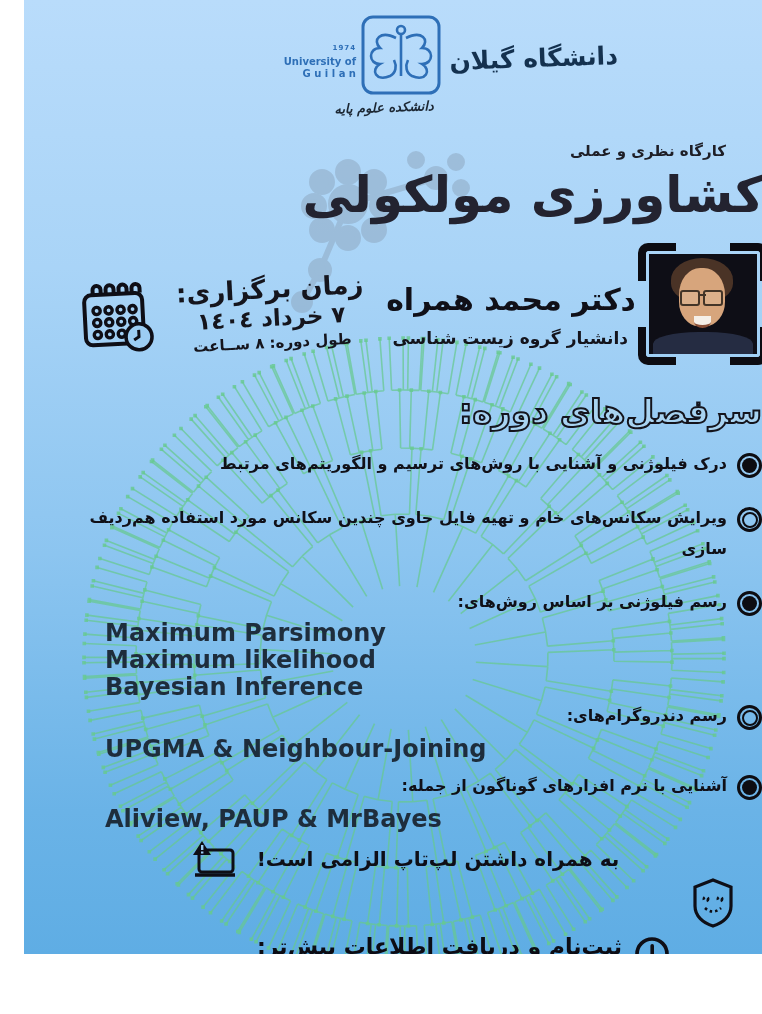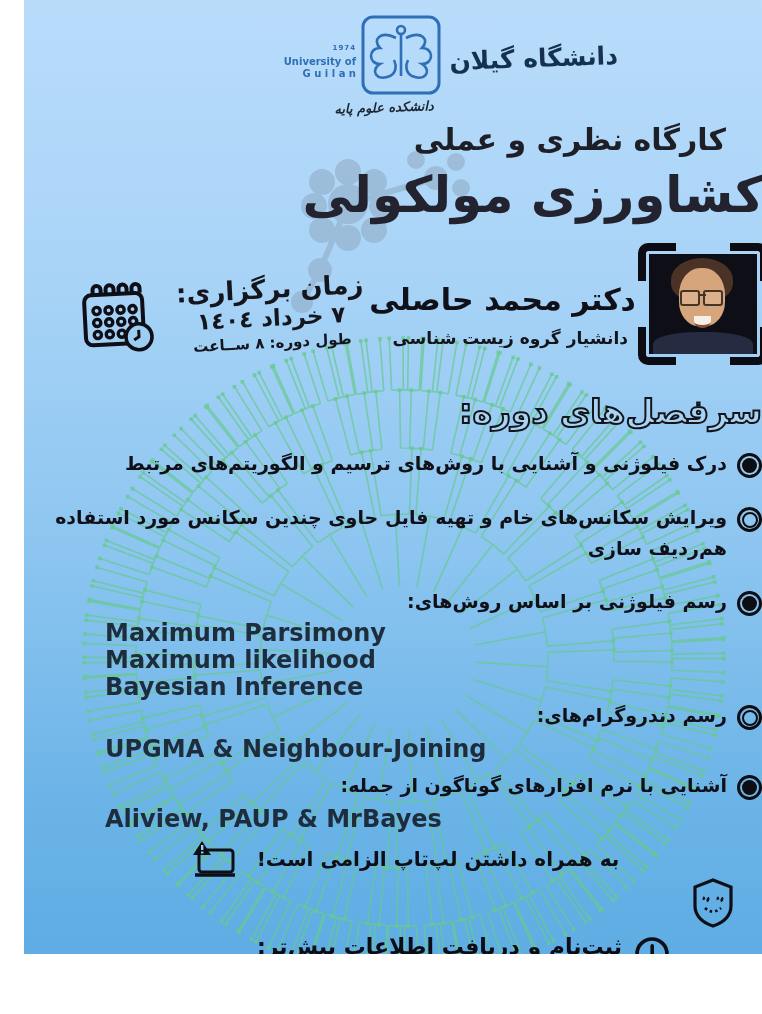--- a/index.html
+++ b/index.html
@@ -13,21 +13,21 @@
   svg{display:block;}
   
   #tree-svg{position:absolute;inset:0;pointer-events:none;}
   
   .logo-box{left:336px;top:14px;width:82px;height:82px;}
   .uni-en{left:236px;top:56px;width:96px;text-align:right;color:#2e6fb7;font-weight:bold;line-height:12px;font-size:10px;}
   .uni-year{left:236px;top:44px;width:96px;text-align:right;color:#2e6fb7;font-weight:bold;font-size:7px;letter-spacing:1px;}
   .uni-fa{left:424px;top:44px;width:170px;color:#14314f;font-weight:800;font-size:25px;direction:rtl;transform:rotate(-2deg);}
   .faculty-fa{left:270px;top:100px;width:180px;text-align:center;color:#1c2733;font-weight:700;font-style:italic;font-size:13px;direction:rtl;transform:rotate(-2deg);}
   
-  .subtitle{right:60px;top:122px;color:#1e1e26;font-weight:900;font-size:30px;direction:rtl;}
+  .subtitle{right:60px;top:142px;color:#1e1e26;font-weight:900;font-size:15px;direction:rtl;}
   .main-title{right:22px;top:166px;color:#232330;font-weight:900;font-size:50px;direction:rtl;letter-spacing:-1px;}
   
   .vf{top:243px;right:18px;width:130px;height:122px;}
   .vf .c{position:absolute;width:30px;height:30px;border:0 solid #0c0c12;}
   .vf .tl{top:0;left:0;border-top-width:8px;border-left-width:8px;border-top-left-radius:10px;}
   .vf .tr{top:0;right:0;border-top-width:8px;border-right-width:8px;border-top-right-radius:10px;}
   .vf .bl{bottom:0;left:0;border-bottom-width:8px;border-left-width:8px;border-bottom-left-radius:10px;}
   .vf .br{bottom:0;right:0;border-bottom-width:8px;border-right-width:8px;border-bottom-right-radius:10px;}
   .photo{position:absolute;inset:11px;background:#0e0e16;overflow:hidden;}
   .photo .hair{position:absolute;top:4px;left:22px;width:62px;height:44px;background:#4a3326;border-radius:50% 50% 42% 42%;}
@@ -41,21 +41,21 @@
   .speaker-name{top:282px;right:150px;color:#101018;font-weight:900;font-size:30px;direction:rtl;white-space:nowrap;}
   .speaker-role{top:328px;right:158px;color:#14141c;font-weight:800;font-size:17px;direction:rtl;white-space:nowrap;}
   
   .schedule{left:56px;top:276px;width:300px;display:flex;gap:6px;align-items:flex-start;transform:rotate(-3deg);}
   .sch-text{flex:1;text-align:center;direction:rtl;color:#15151d;}
   .sch-label{font-weight:900;font-size:26px;}
   .sch-date{font-weight:900;font-size:23px;margin-top:1px;}
   .sch-dur{font-weight:800;font-size:15px;margin-top:3px;}
   
   .syll-heading{right:24px;top:392px;font-size:33px;font-weight:900;direction:rtl;color:#a8d3f1;-webkit-text-stroke:2px #14141c;}
-  .item{right:24px;left:30px;display:flex;direction:rtl;gap:10px;align-items:flex-start;color:#101018;font-weight:800;font-size:19px;line-height:31px;}
+  .item{right:24px;left:30px;display:flex;direction:rtl;gap:10px;align-items:flex-start;color:#101018;font-weight:800;font-size:16px;line-height:31px;}
   .bullet{width:19px;height:19px;border:3.5px solid #0d0d12;border-radius:50%;position:relative;flex:0 0 auto;margin-top:5px;}
   .bullet.filled::after{content:"";position:absolute;inset:2px;background:#0d0d12;border-radius:50%;}
   .bullet.hollow::after{content:"";position:absolute;inset:1.5px;border:2.5px solid #0d0d12;border-radius:50%;}
   .sub-en{left:81px;direction:ltr;text-align:left;color:#1e2d3c;font-weight:600;font-size:24px;line-height:27px;font-family:"DejaVu Sans",sans-serif;}
   
   .laptop-note{left:140px;right:140px;top:840px;display:flex;direction:rtl;justify-content:center;align-items:center;gap:20px;color:#0e0e16;font-weight:900;font-size:20px;}
   .audience{right:52px;left:30px;top:878px;display:flex;direction:rtl;align-items:center;gap:10px;color:#0e0e16;font-weight:800;font-size:19.5px;}
   
   .register{right:96px;top:934px;display:flex;direction:rtl;align-items:flex-start;gap:6px;color:#0c0c14;font-weight:900;font-size:22px;}
   .phone-row{left:34px;top:966px;display:flex;direction:ltr;align-items:center;gap:8px;color:#0c0c14;font-weight:900;font-size:28px;letter-spacing:1px;}
@@ -125,21 +125,21 @@
           <div class="bridge"></div>
         </div>
       <div class="smile"></div>
       <div class="jacket"></div>
     </div>
     <div class="c tl"></div>
       <div class="c tr"></div>
       <div class="c bl"></div>
       <div class="c br"></div>
   </div>
-  <div class="abs speaker-name">دکتر محمد حاصلی</div>
+  <div class="abs speaker-name">دکتر محمد همراه</div>
   <div class="abs speaker-role">دانشیار گروه زیست شناسی</div>
 
   <div class="abs schedule">
     <svg width="76" height="74" viewBox="0 0 76 74">
       <g fill="none" stroke="#0e0e16" stroke-width="4">
         <rect x="5" y="12" width="58" height="50" rx="7"></rect>
         <path d="M14,12 v-5 a4,4 0 0 1 8,0 v5"></path>
           <path d="M27,12 v-5 a4,4 0 0 1 8,0 v5"></path>
         <path d="M40,12 v-5 a4,4 0 0 1 8,0 v5"></path>
           <path d="M53,12 v-5 a4,4 0 0 1 8,0 v5"></path>

